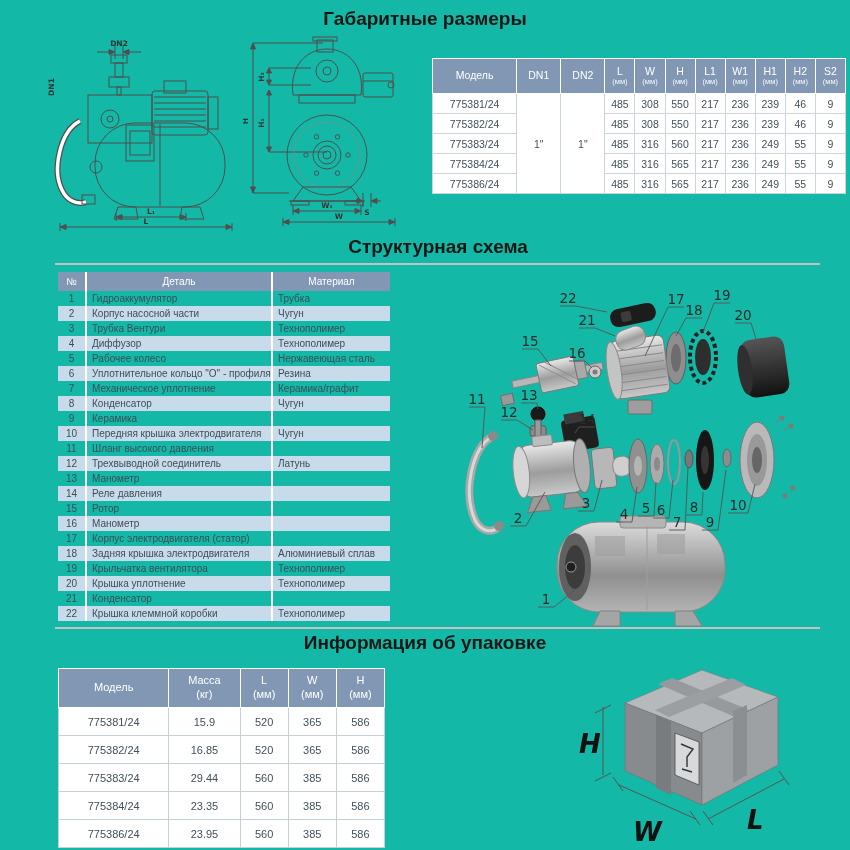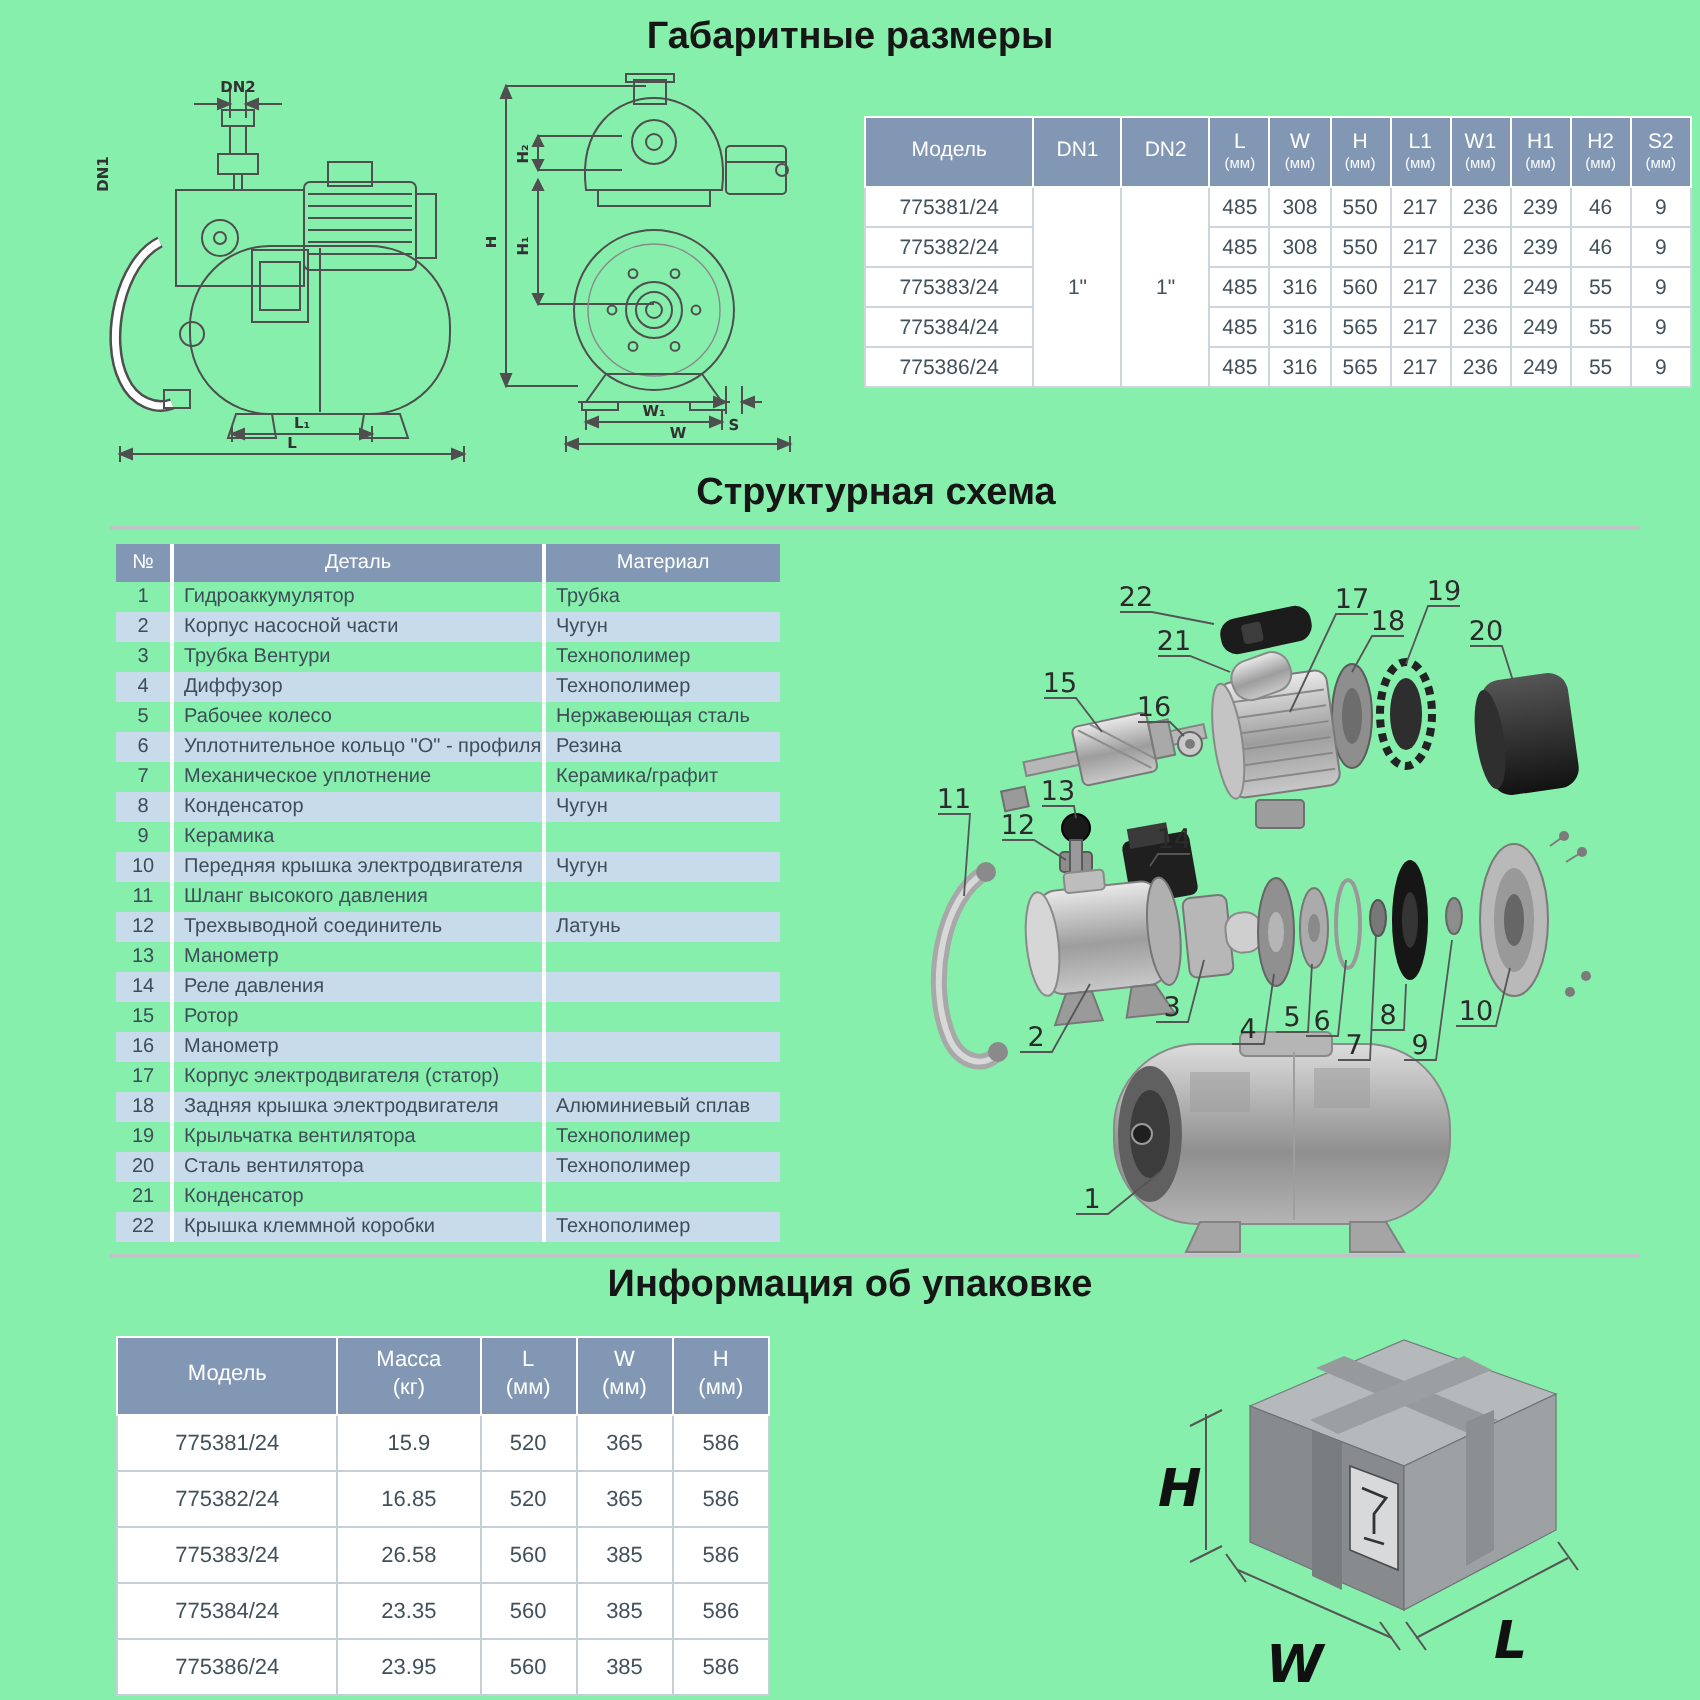--- a/index.html
+++ b/index.html
@@ -1,16 +1,16 @@
 <!DOCTYPE html>
 <html><head>
 <meta charset="utf-8">
 <style>
   html,body{margin:0;padding:0;background:#fff;}
-  .page{position:relative;width:850px;height:850px;background:#86efac;overflow:hidden;
+  .page{position:relative;width:850px;height:850px;background:#14b8a6;overflow:hidden;
         font-family:"Liberation Sans",sans-serif;}
   .title{position:absolute;left:0;width:100%;text-align:center;margin:0;
          font-size:19px;font-weight:bold;color:#161616;}
   .t1{top:8px;} .t2{top:236px;padding-left:13px;} .t3{top:632px;}
   .hr{position:absolute;left:55px;width:765px;height:2px;background:#bfc3c6;}
   .hr1{top:263px;} .hr2{top:627px;}
 
   table{border-collapse:collapse;table-layout:fixed;}
   th{font-weight:normal;}
 
@@ -389,21 +389,21 @@
   </tr>
 
   <tr>
     <td class="c-no">19</td>
     <td class="c-part">Крыльчатка вентилятора</td>
     <td class="c-mat">Технополимер</td>
   </tr>
 
   <tr>
     <td class="c-no">20</td>
-    <td class="c-part">Сталь вентилятора</td>
+    <td class="c-part">Крышка уплотнение</td>
     <td class="c-mat">Технополимер</td>
   </tr>
 
   <tr>
     <td class="c-no">21</td>
     <td class="c-part">Конденсатор</td>
     <td class="c-mat"></td>
   </tr>
 
   <tr>
@@ -626,21 +626,21 @@
   <tr>
     <td>775382/24</td>
     <td>16.85</td>
     <td>520</td>
     <td>365</td>
     <td>586</td>
   </tr>
 
   <tr>
     <td>775383/24</td>
-    <td>26.58</td>
+    <td>29.44</td>
     <td>560</td>
     <td>385</td>
     <td>586</td>
   </tr>
 
   <tr>
     <td>775384/24</td>
     <td>23.35</td>
     <td>560</td>
     <td>385</td>

